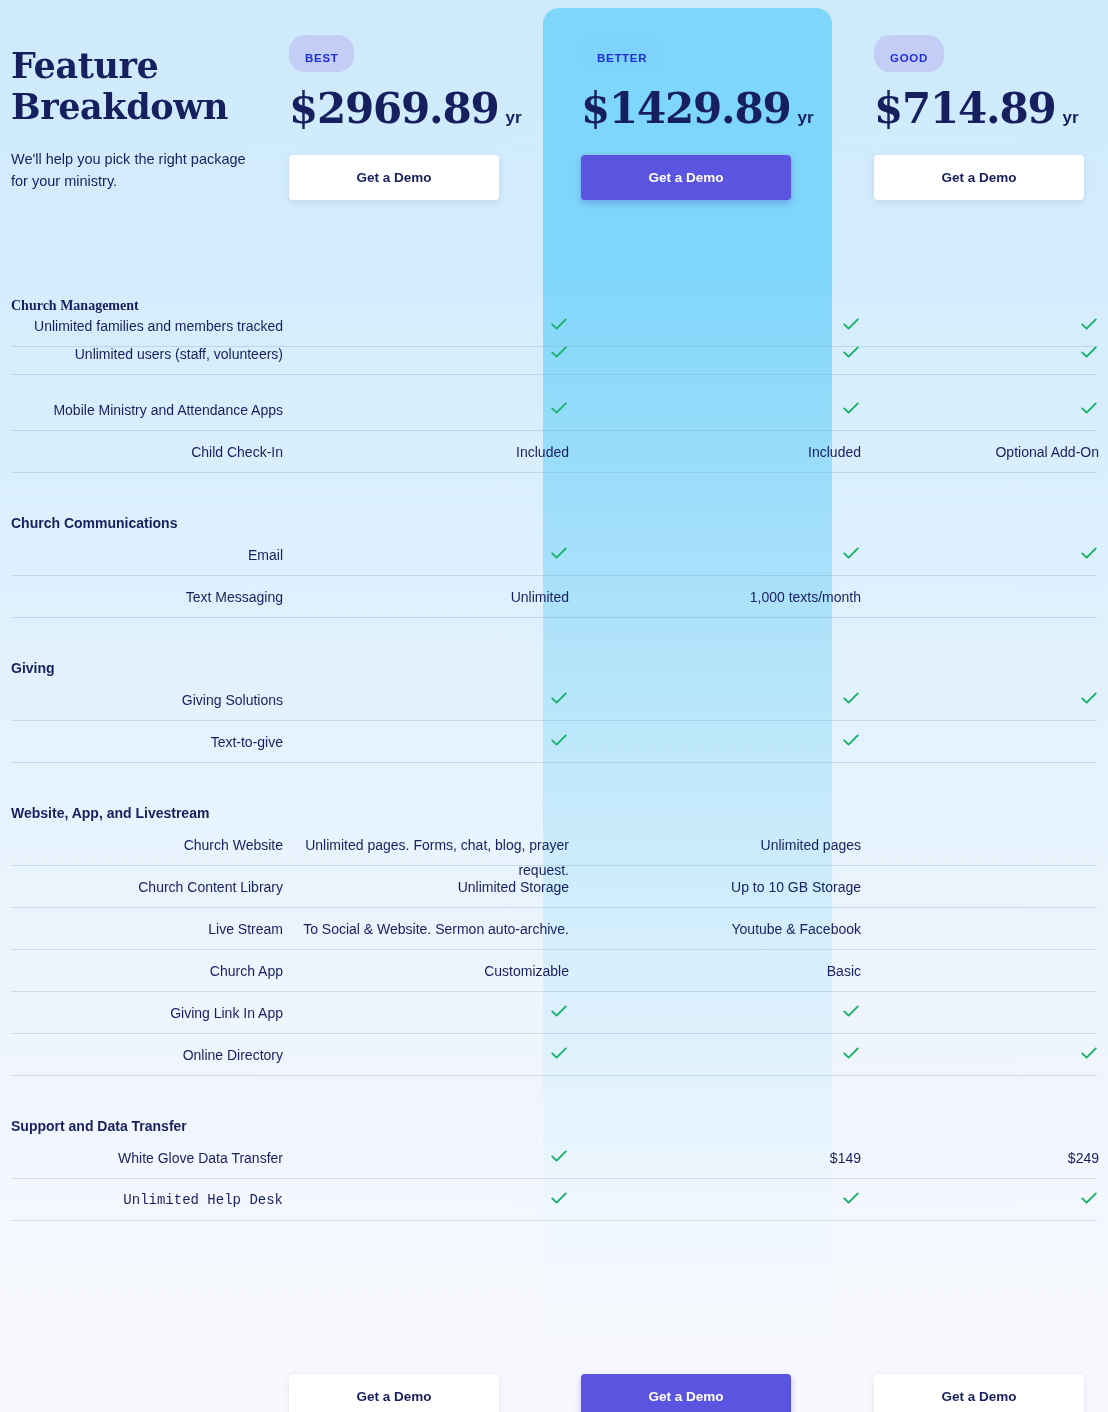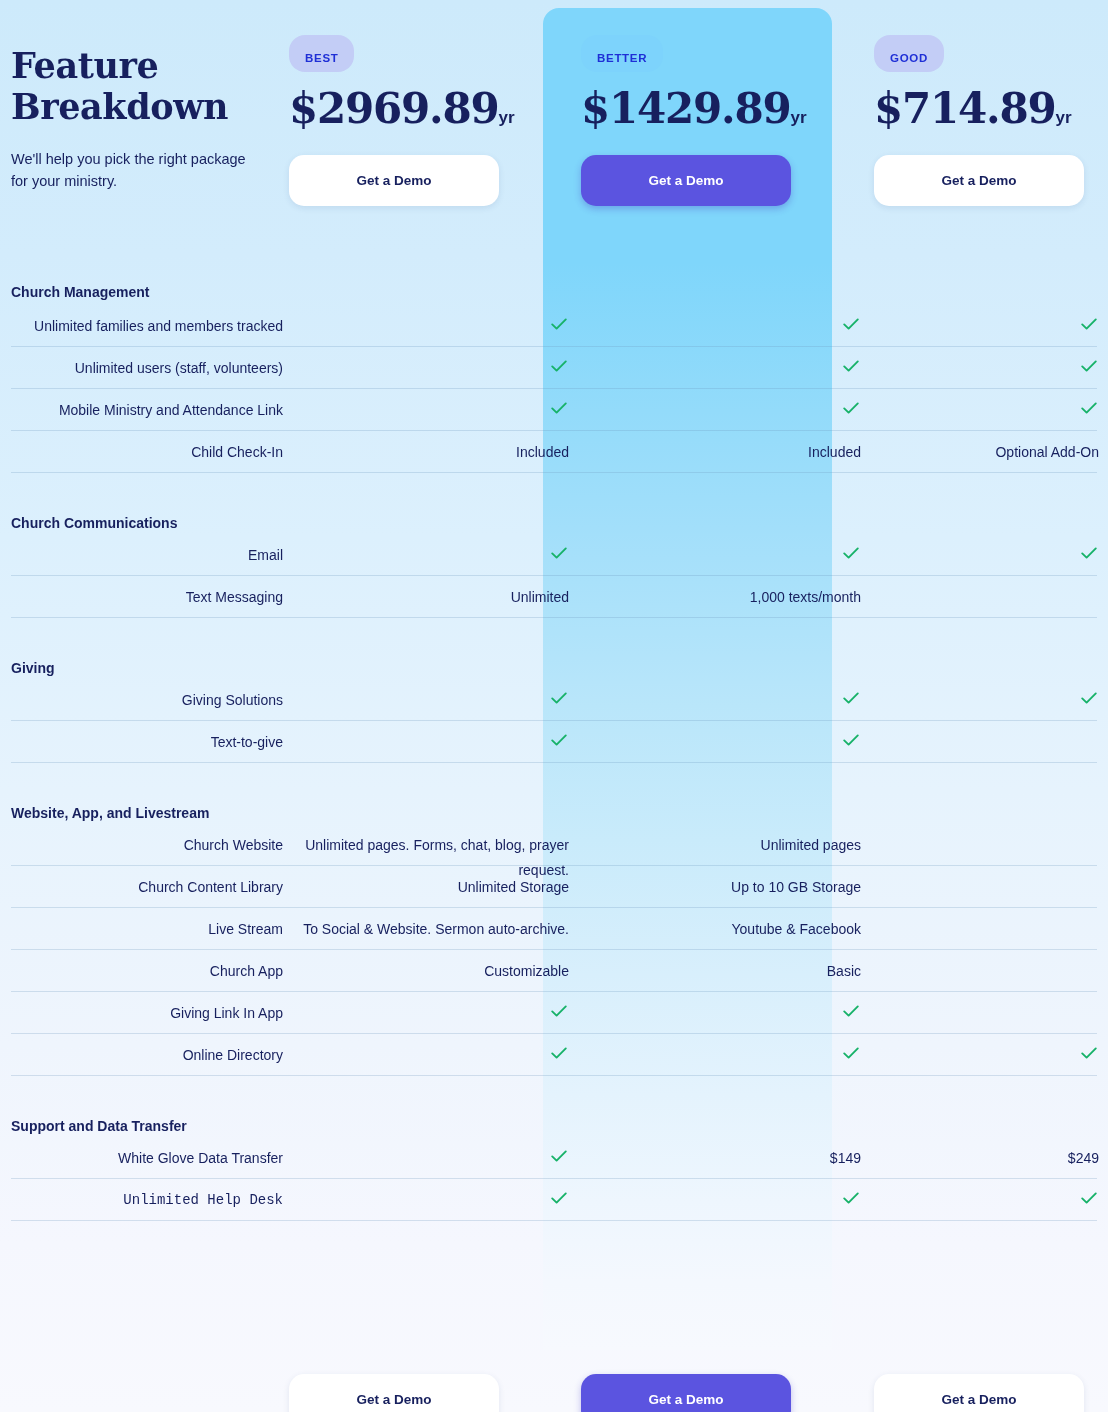--- a/index.html
+++ b/index.html
@@ -48,26 +48,26 @@
   }
   .badge.mid { background:#7dd3fc; }
   .price {
     font-family:"DejaVu Serif", serif;
     font-size:42px; font-weight:700; letter-spacing:-1.2px;
     color:#17205e; margin-top:12px; white-space:nowrap;
   }
   .price .per {
     font-family:"Liberation Sans", sans-serif;
     font-size:17px; font-weight:700; letter-spacing:0;
-    margin-left:0;
+    margin-left:7px;
   }
   .demo-btn {
     display:flex; align-items:center; justify-content:center;
-    width:210px; height:51px; margin-top:22px;
-    border:none; border-radius:15px;
+    width:210px; height:45px; margin-top:22px;
+    border:none; border-radius:4px;
     background:#ffffff; color:#17205e;
     font-family:"Liberation Sans", sans-serif;
     font-size:13.5px; font-weight:700;
     box-shadow:0 2px 6px rgba(30,60,120,.10);
     cursor:pointer;
   }
   .demo-btn.primary { background:#5b54e0; color:#ffffff; box-shadow:0 3px 7px rgba(60,50,190,.30); }
 
   
   .table { position:absolute; left:0; top:0; width:1108px; z-index:2; }
@@ -112,49 +112,49 @@
     </div>
     <div class="subtitle">We'll help you pick the right package for your ministry.</div>
     <div id="plan-headers">
         <div class="plan p1"><div class="badge">BEST</div><div class="price"><span>$2969.89</span><span class="per">yr</span></div><button class="demo-btn">Get a Demo</button></div>
         <div class="plan p2"><div class="badge mid">BETTER</div><div class="price"><span>$1429.89</span><span class="per">yr</span></div><button class="demo-btn primary">Get a Demo</button></div>
         <div class="plan p3"><div class="badge">GOOD</div><div class="price"><span>$714.89</span><span class="per">yr</span></div><button class="demo-btn">Get a Demo</button></div>
       </div>
   </div>
 
   <div class="table" id="feature-table">
-      <div class="sec-head" style="top: 284px;">Church Management</div>
+      <div class="sec-head" style="top: 298px; font-family: Liberation Serif, serif;">Church Management</div>
       <div class="row" style="top: 305px;">
         <div class="cell label">Unlimited families and members tracked</div>
         <div class="cell c1"><span class="check"><svg width="20" height="20" viewBox="0 0 20 20" fill="none">
               <path d="M3.2 10.4 L7.6 14.6 L16.8 5.4" stroke="#17b269" stroke-width="1.9" stroke-linecap="round" stroke-linejoin="round"></path>
             </svg></span></div>
         <div class="cell c2"><span class="check"><svg width="20" height="20" viewBox="0 0 20 20" fill="none">
               <path d="M3.2 10.4 L7.6 14.6 L16.8 5.4" stroke="#17b269" stroke-width="1.9" stroke-linecap="round" stroke-linejoin="round"></path>
             </svg></span></div>
         <div class="cell c3"><span class="check"><svg width="20" height="20" viewBox="0 0 20 20" fill="none">
               <path d="M3.2 10.4 L7.6 14.6 L16.8 5.4" stroke="#17b269" stroke-width="1.9" stroke-linecap="round" stroke-linejoin="round"></path>
             </svg></span></div>
         <div class="rule"></div>
       </div>
-      <div class="row" style="top: 347px;">
+      <div class="row" style="top: 333px;">
         <div class="cell label">Unlimited users (staff, volunteers)</div>
         <div class="cell c1"><span class="check"><svg width="20" height="20" viewBox="0 0 20 20" fill="none">
               <path d="M3.2 10.4 L7.6 14.6 L16.8 5.4" stroke="#17b269" stroke-width="1.9" stroke-linecap="round" stroke-linejoin="round"></path>
             </svg></span></div>
         <div class="cell c2"><span class="check"><svg width="20" height="20" viewBox="0 0 20 20" fill="none">
               <path d="M3.2 10.4 L7.6 14.6 L16.8 5.4" stroke="#17b269" stroke-width="1.9" stroke-linecap="round" stroke-linejoin="round"></path>
             </svg></span></div>
         <div class="cell c3"><span class="check"><svg width="20" height="20" viewBox="0 0 20 20" fill="none">
               <path d="M3.2 10.4 L7.6 14.6 L16.8 5.4" stroke="#17b269" stroke-width="1.9" stroke-linecap="round" stroke-linejoin="round"></path>
             </svg></span></div>
         <div class="rule"></div>
       </div>
       <div class="row" style="top: 389px;">
-        <div class="cell label">Mobile Ministry and Attendance Link</div>
+        <div class="cell label">Mobile Ministry and Attendance Apps</div>
         <div class="cell c1"><span class="check"><svg width="20" height="20" viewBox="0 0 20 20" fill="none">
               <path d="M3.2 10.4 L7.6 14.6 L16.8 5.4" stroke="#17b269" stroke-width="1.9" stroke-linecap="round" stroke-linejoin="round"></path>
             </svg></span></div>
         <div class="cell c2"><span class="check"><svg width="20" height="20" viewBox="0 0 20 20" fill="none">
               <path d="M3.2 10.4 L7.6 14.6 L16.8 5.4" stroke="#17b269" stroke-width="1.9" stroke-linecap="round" stroke-linejoin="round"></path>
             </svg></span></div>
         <div class="cell c3"><span class="check"><svg width="20" height="20" viewBox="0 0 20 20" fill="none">
               <path d="M3.2 10.4 L7.6 14.6 L16.8 5.4" stroke="#17b269" stroke-width="1.9" stroke-linecap="round" stroke-linejoin="round"></path>
             </svg></span></div>
         <div class="rule"></div>

